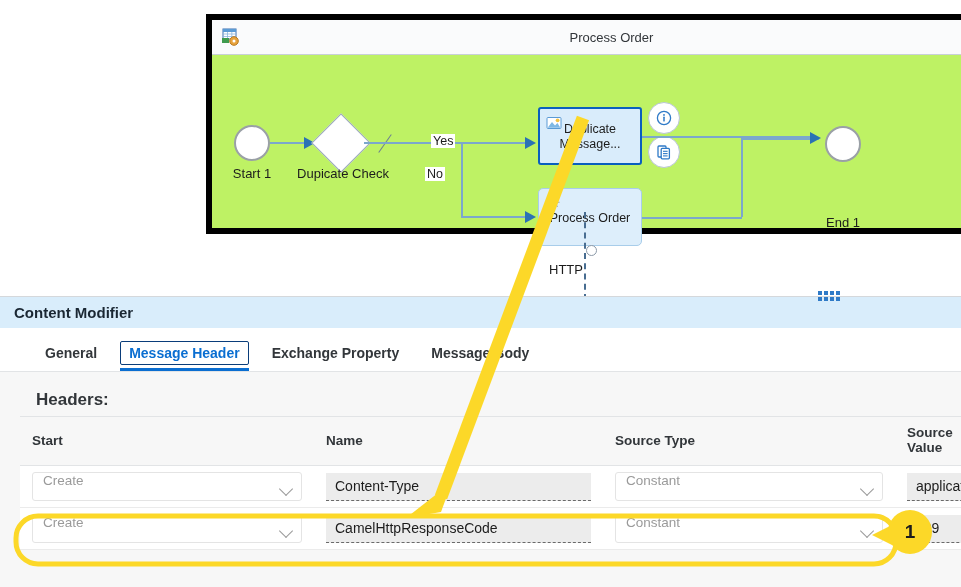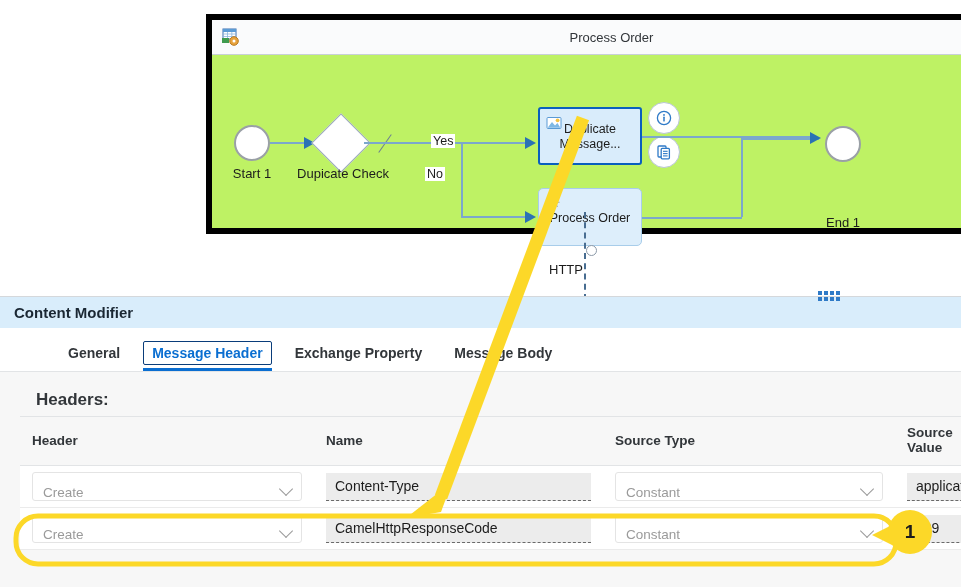--- a/index.html
+++ b/index.html
@@ -198,21 +198,21 @@
     font-weight: bold;
     color: #1a2733;
   }
 
   .tabbar {
     height: 44px;
     background: #ffffff;
     border-bottom: 1px solid #e2e4e6;
     display: flex;
     align-items: flex-end;
-    padding-left: 52px;
+    padding-left: 29px;
     box-sizing: border-box;
   }
   .tab {
     font-size: 14px;
     font-weight: bold;
     color: #32363a;
     padding: 0 16px 10px 16px;
     position: relative;
     cursor: pointer;
     white-space: nowrap;
@@ -275,21 +275,21 @@
   }
   table.headers-table tr.hl td { background: #ffffff; }
 
   .sel-field {
     position: relative;
     height: 29px;
     background: #ffffff;
     border: 1px solid #e4e4e4;
     border-radius: 3px;
     display: flex;
-    align-items: flex-end;
+    align-items: flex-start;
     padding-left: 10px;
     box-sizing: border-box;
   }
   .sel-field .sel-text {
     font-size: 13.5px;
     color: #9a9a9a;
   }
   .chev {
     position: absolute;
     right: 10px; top: 11px;
@@ -478,21 +478,21 @@
       <span>Message Body</span>
     </div>
   </div>
 
   <div class="panel-content">
     <div class="headers-label">Headers:</div>
 
     <table class="headers-table">
       <thead>
         <tr>
-          <th style="width:270px;">Header</th>
+          <th style="width:270px;">Start</th>
           <th style="width:265px;">Name</th>
           <th style="width:268px;">Source Type</th>
           <th>Source Value</th>
         </tr>
       </thead>
       <tbody>
         <tr>
           <td>
             <div class="sel-field">
               <span class="sel-text">Create</span>

